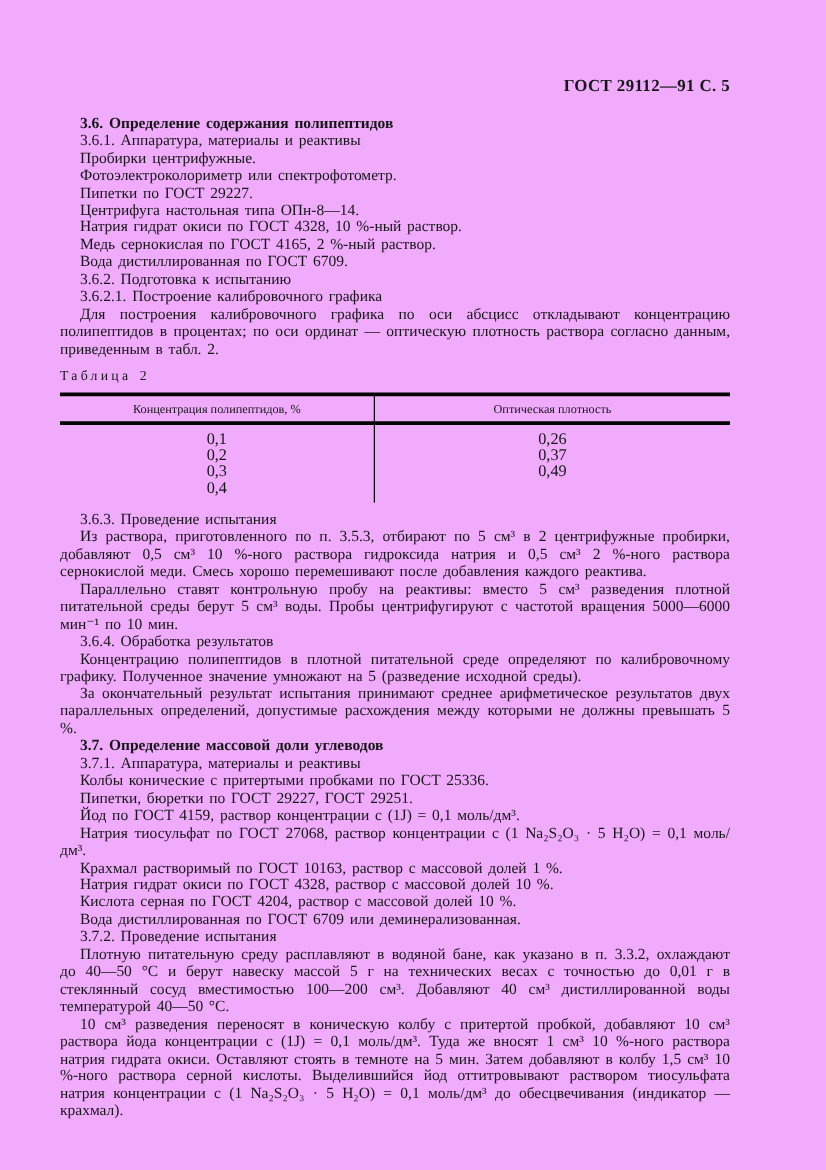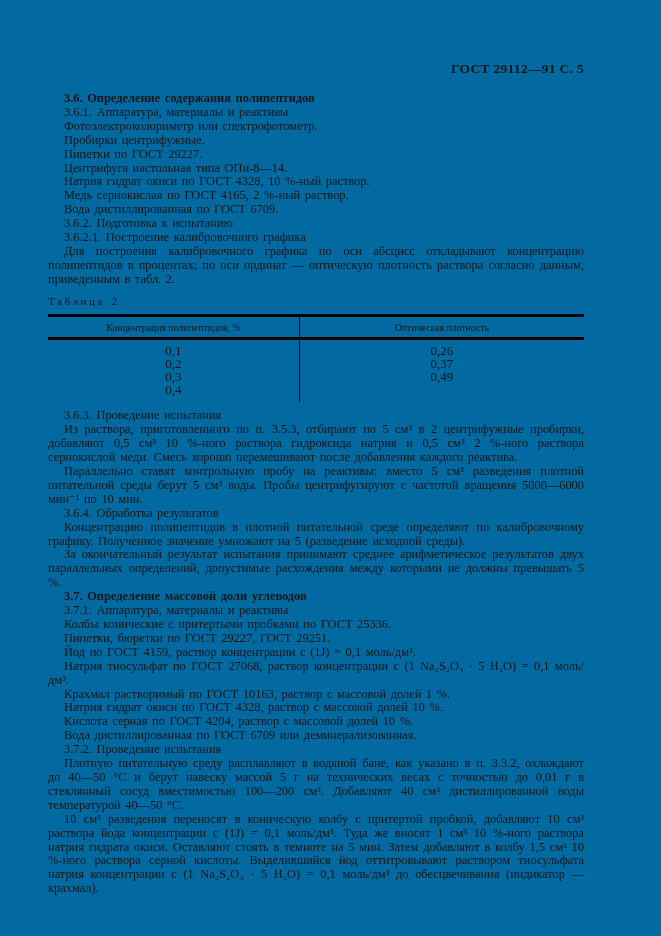--- a/index.html
+++ b/index.html
@@ -1,18 +1,18 @@
 <!DOCTYPE html>
 <html><head>
 <meta charset="utf-8">
 <style>
   html,body { margin:0; padding:0; background:#e8e8e8; }
   .page {
     width:661px; height:936px; position:relative; overflow:hidden;
-    background:#0369a1; color:#161616;
+    background:#f0abfc; color:#161616;
     font-family:"Liberation Serif","DejaVu Serif",serif;
     margin:0 auto;
   }
   .hdr {
     position:absolute; top:61px; left:48px; width:536px;
     text-align:right; font-weight:bold; font-size:13.5px; letter-spacing:0.3px;
   }
   .content { position:absolute; top:92px; left:48px; width:536px; }
   .content p {
     margin:0; font-size:12.4px; line-height:13.9px;
@@ -43,22 +43,22 @@
 <body>
 
 <div class="page">
 
   <div class="hdr">ГОСТ 29112—91 С. 5</div>
 
   <div class="content">
 
     <p class="bh">3.6. Определение содержания полипептидов</p>
     <p>3.6.1. Аппаратура, материалы и реактивы</p>
+    <p>Пробирки центрифужные.</p>
     <p>Фотоэлектроколориметр или спектрофотометр.</p>
-    <p>Пробирки центрифужные.</p>
     <p>Пипетки по ГОСТ 29227.</p>
     <p>Центрифуга настольная типа ОПн-8—14.</p>
     <p>Натрия гидрат окиси по ГОСТ 4328, 10 %-ный раствор.</p>
     <p>Медь сернокислая по ГОСТ 4165, 2 %-ный раствор.</p>
     <p>Вода дистиллированная по ГОСТ 6709.</p>
     <p>3.6.2. Подготовка к испытанию</p>
     <p>3.6.2.1. Построение калибровочного графика</p>
     <p>Для построения калибровочного графика по оси абсцисс откладывают концентрацию полипептидов в процентах; по оси ординат — оптическую плотность раствора согласно данным, приведенным в табл. 2.</p>
 
     <p class="tcap">Таблица 2</p>

